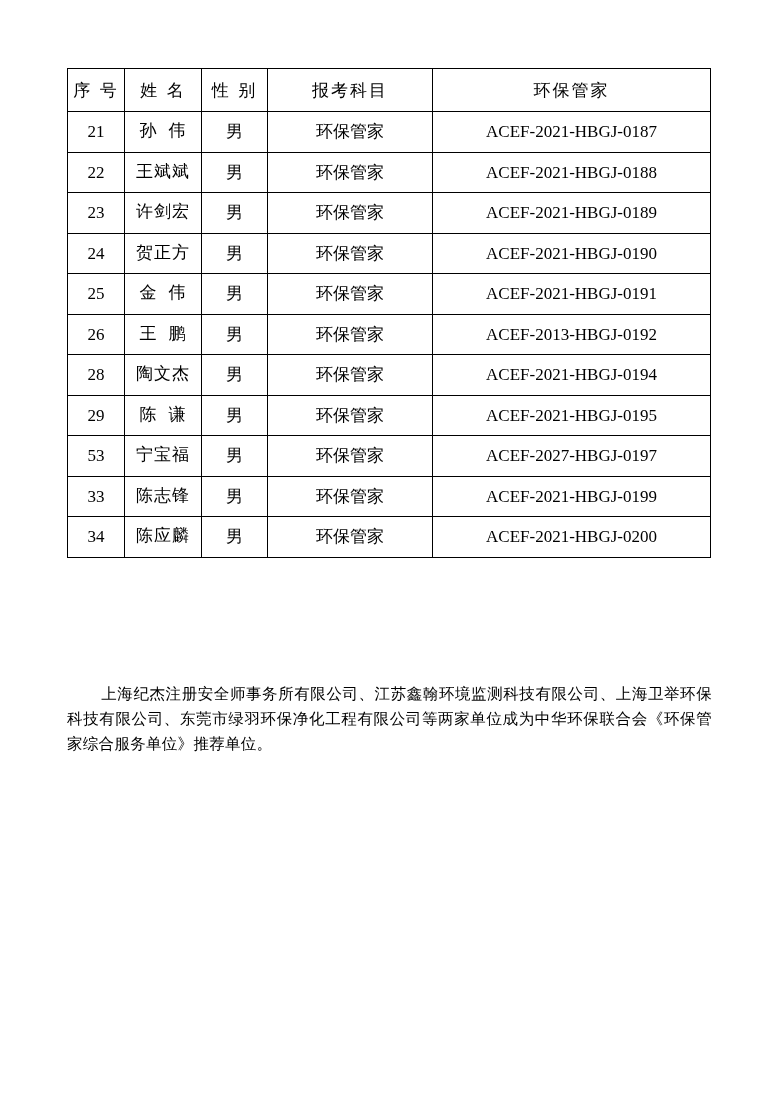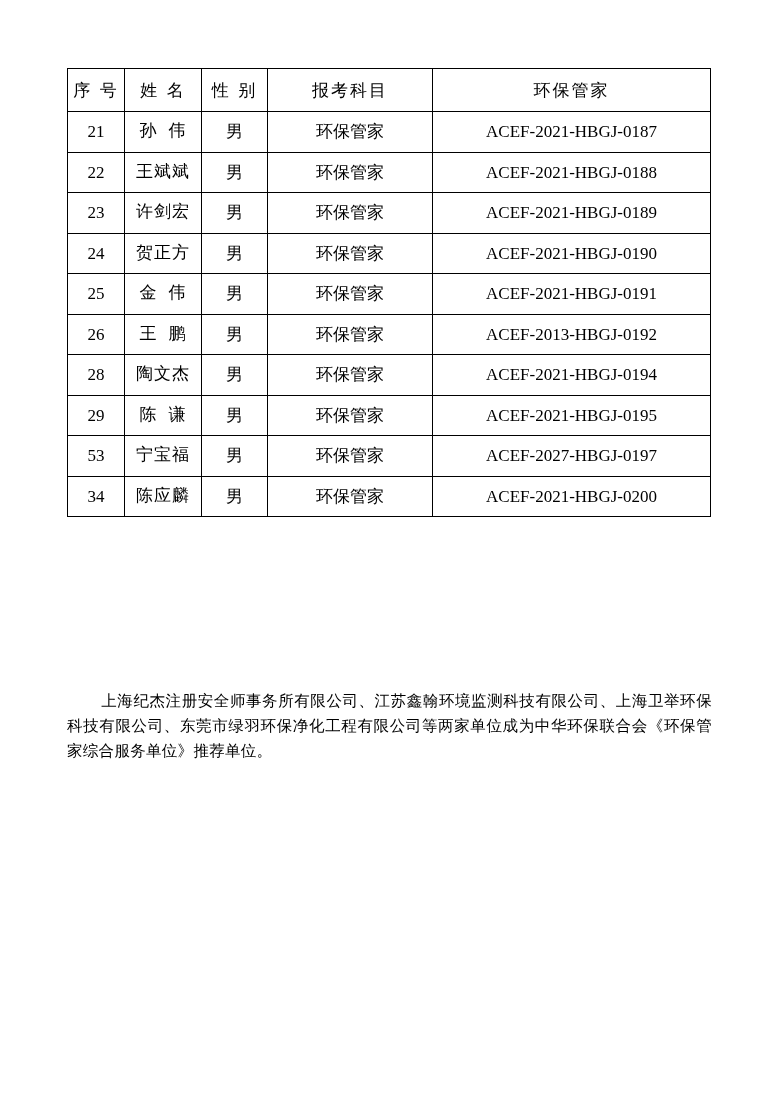--- a/index.html
+++ b/index.html
@@ -77,21 +77,20 @@
     position: absolute;
     left: 67px;
     top: 682px;
     width: 645px;
     font-family: "DejaVu Sans", "Liberation Sans", sans-serif;
     font-size: 15.5px;
     line-height: 25px;
     text-align: justify;
     text-justify: inter-ideograph;
     letter-spacing: 0.3px;
-    margin-top: 7px;
   }
   .paragraph .indent {
     display: inline-block;
     width: 34px;
   }
 </style>
 </head>
 <body>
 
 <div class="page">
@@ -172,20 +171,27 @@
             <td class="cert">ACEF-2021-HBGJ-0195</td>
           </tr>
           <tr>
             <td class="num">53</td>
             <td class="name-cell">宁宝福</td>
             <td class="cn">男</td>
             <td class="cn">环保管家</td>
             <td class="cert">ACEF-2027-HBGJ-0197</td>
           </tr>
           <tr>
+            <td class="num">33</td>
+            <td class="name-cell">陈志锋</td>
+            <td class="cn">男</td>
+            <td class="cn">环保管家</td>
+            <td class="cert">ACEF-2021-HBGJ-0199</td>
+          </tr>
+          <tr>
             <td class="num">34</td>
             <td class="name-cell">陈应麟</td>
             <td class="cn">男</td>
             <td class="cn">环保管家</td>
             <td class="cert">ACEF-2021-HBGJ-0200</td>
           </tr>
         </tbody>
     </table>
   </div>
 

